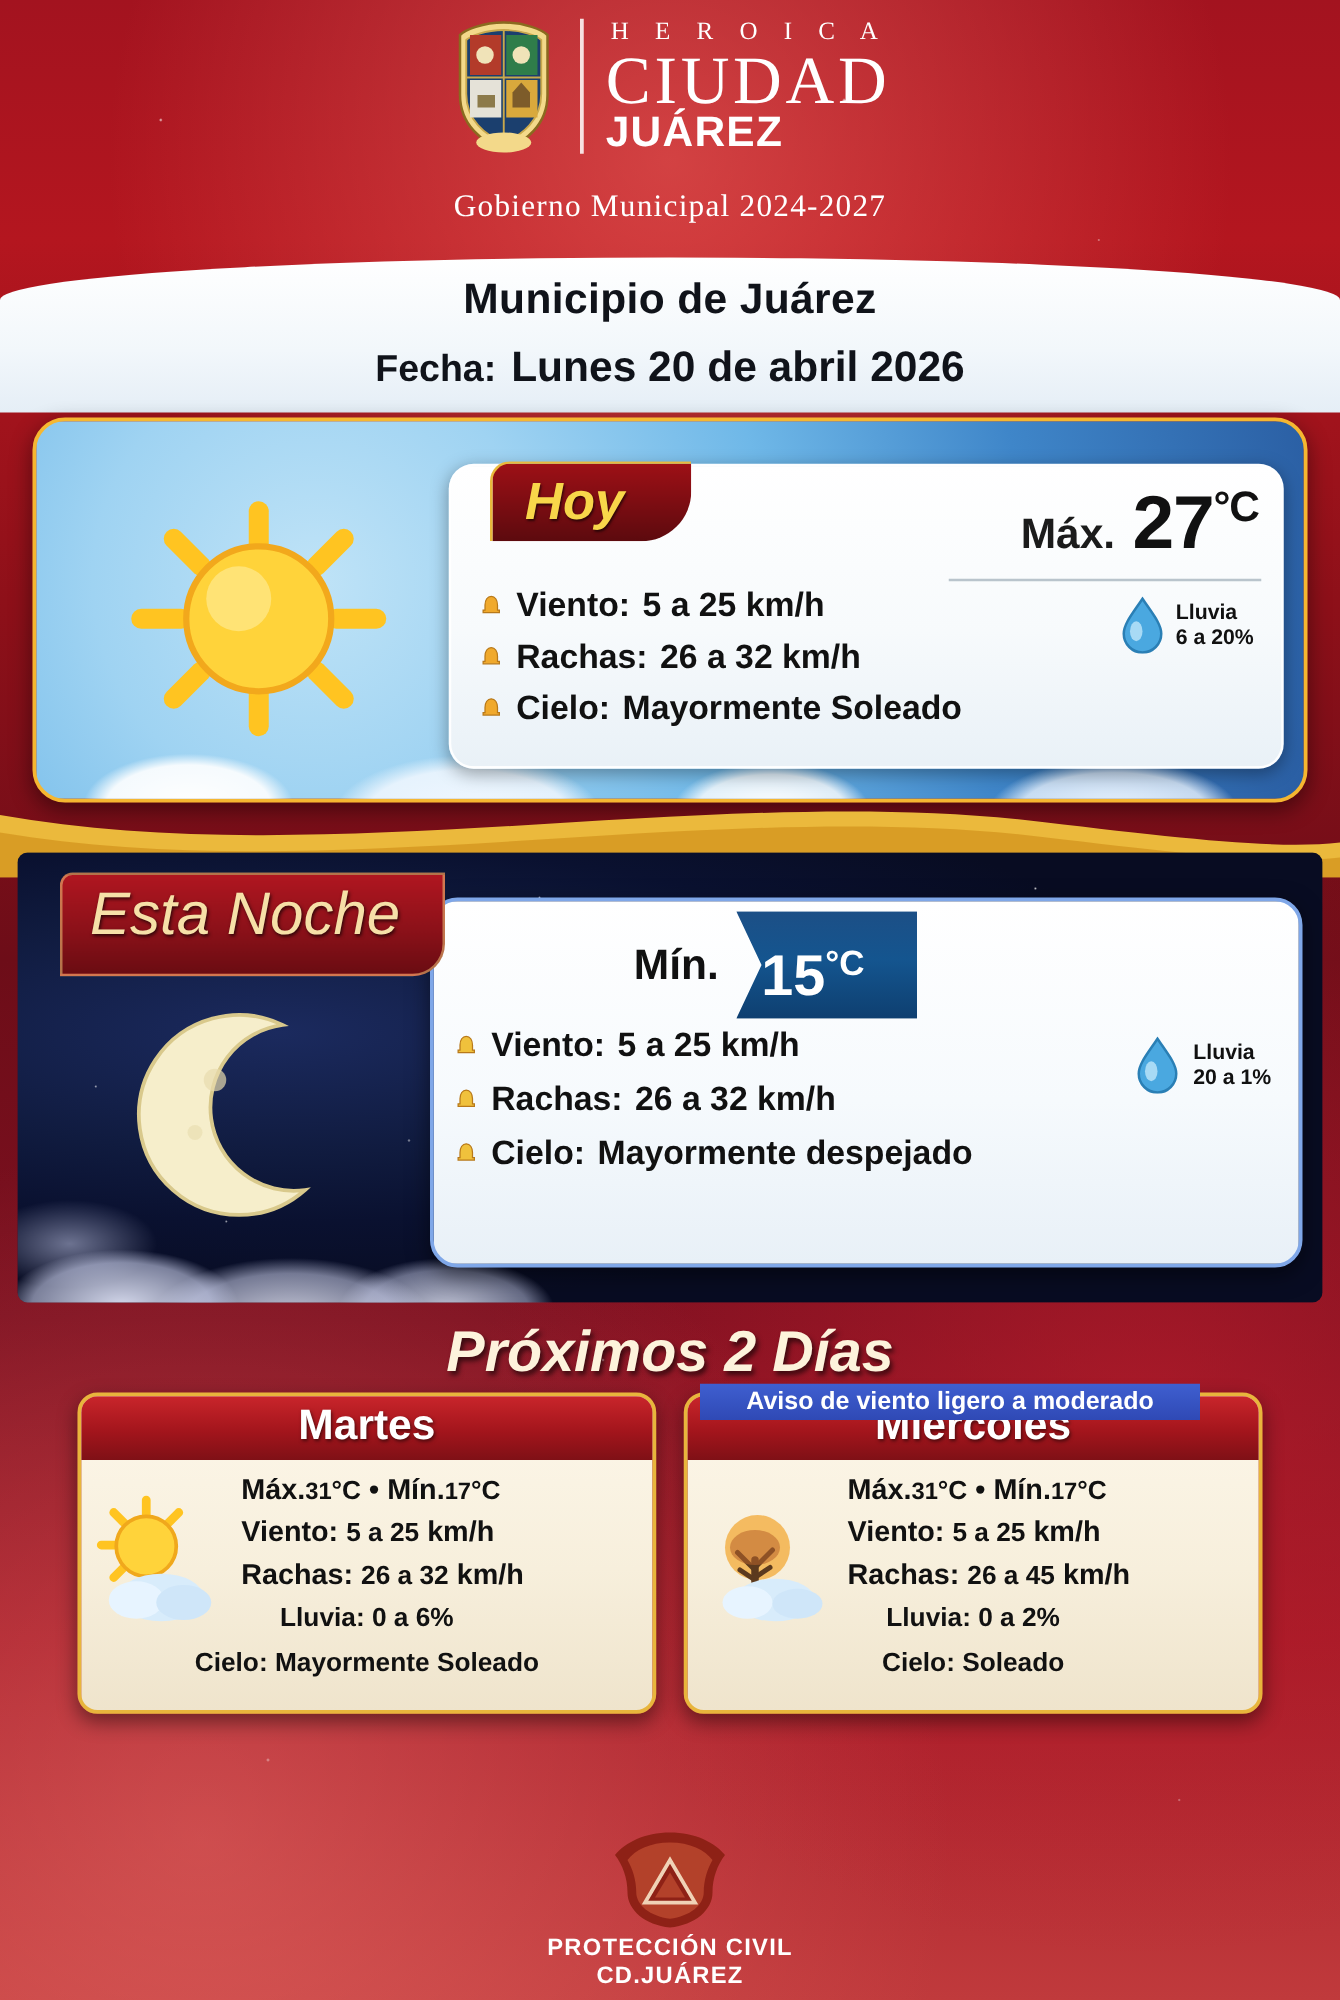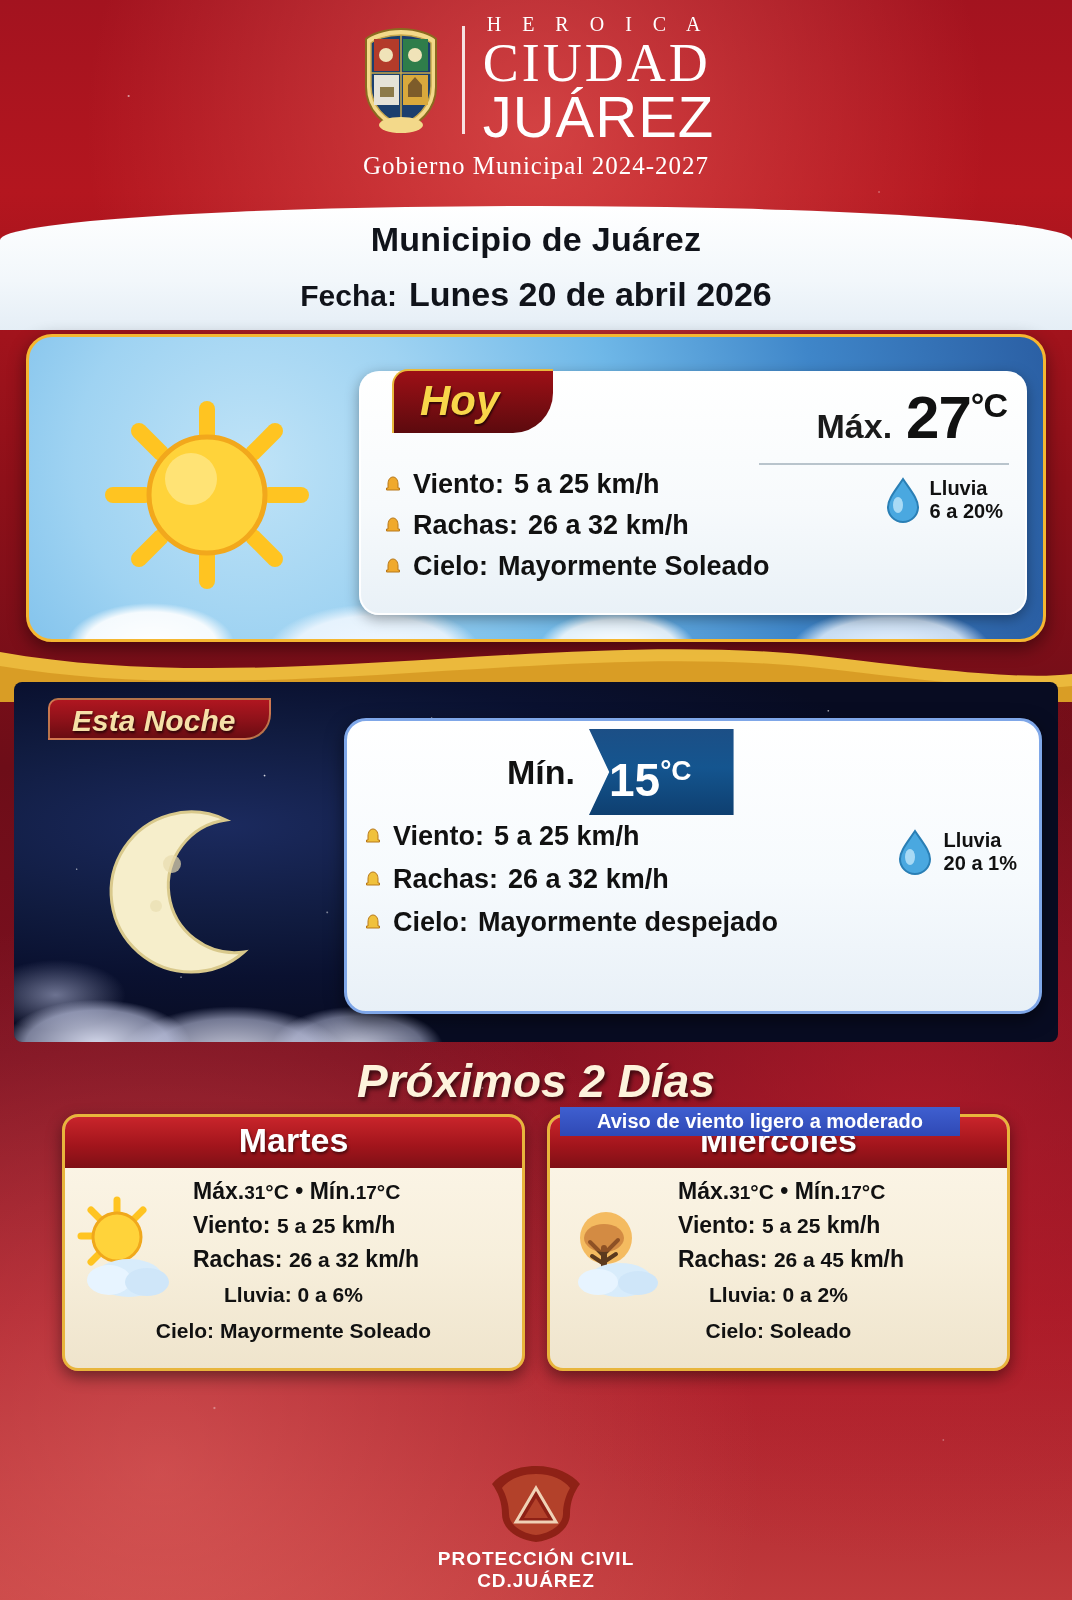--- a/index.html
+++ b/index.html
@@ -52,21 +52,21 @@
     font-family: "Liberation Serif", serif;
     font-size: 20px; letter-spacing: 8px; font-weight: 400;
     padding-left: 4px; margin-bottom: 2px;
   }
   .wm-ciudad {
     font-family: "Liberation Serif", serif;
     font-size: 54px; letter-spacing: 3px; font-weight: 400;
   }
   .wm-juarez {
     font-family: "Liberation Sans", sans-serif;
-    font-size: 58px; letter-spacing: 1px; font-weight: normal;
+    font-size: 34px; letter-spacing: 1px; font-weight: bold;
     margin-top: -2px;
   }
   .gob {
     position: absolute; top: 152px; left: 0; right: 0;
     text-align: center; color: #fff;
     font-family: "Liberation Serif", serif;
     font-size: 25px; letter-spacing: 1px;
   }
   
   .title-band {
@@ -149,21 +149,21 @@
   .line .lk { font-size: 27px; font-weight: bold; color: #111; }
   .line .lv { font-size: 27px; font-weight: bold; color: #111; }
   .bell {
     width: 20px; height: 20px; display: inline-block; position: relative; flex: 0 0 auto;
   }
   .rain-box {
     position: absolute; right: 22px; top: 104px;
     display: flex; align-items: center; gap: 8px;
   }
   .drop { width: 38px; height: 46px; }
-  .rain-text { font-size: 20px; font-weight: bold; color: #111; line-height: 1.15; }
+  .rain-text { font-size: 17px; font-weight: bold; color: #111; line-height: 1.15; }
 
   
   .swoosh {
     position: relative; height: 46px; margin-top: -6px;
   }
   .swoosh svg { position: absolute; left: 0; top: -14px; width: 1072px; height: 80px; }
 
   
   .noche-panel {
     position: relative;
@@ -194,24 +194,24 @@
   .noche-clouds {
     position: absolute; left: 0; bottom: -10px; width: 520px; height: 190px;
     background:
       radial-gradient(ellipse 130px 62px at 16% 96%, rgba(222,226,245,.95) 0%, rgba(200,206,235,.6) 55%, rgba(255,255,255,0) 72%),
       radial-gradient(ellipse 160px 74px at 42% 104%, rgba(235,236,250,.9) 0%, rgba(205,210,238,.55) 55%, rgba(255,255,255,0) 72%),
       radial-gradient(ellipse 120px 58px at 66% 98%, rgba(226,229,246,.85) 0%, rgba(198,204,234,.5) 55%, rgba(255,255,255,0) 72%),
       radial-gradient(ellipse 100px 50px at 8% 70%, rgba(190,196,228,.55) 0%, rgba(255,255,255,0) 70%);
   }
   .noche-tab {
     position: absolute; left: 34px; top: 16px;
-    padding: 4px 34px 0 22px;
+    padding: 4px 34px 20px 22px;
     background: linear-gradient(180deg,#b01620 0%,#8c1119 55%,#6a0c12 100%);
     color: #f6e0a8;
-    font-size: 30px; font-weight: bold; font-style: italic;
+    font-size: 48px; font-weight: normal; font-style: italic;
     border-radius: 10px 0 26px 0;
     text-shadow: 1px 2px 3px rgba(0,0,0,.7);
     border: 2px solid rgba(240,200,120,.55);
     z-index: 4;
   }
   .noche-card {
     position: absolute; left: 330px; top: 36px; right: 16px; bottom: 28px;
     border-radius: 22px;
     background: linear-gradient(180deg,#ffffff 0%,#f6fafd 55%,#e8f0f7 100%);
     box-shadow: 0 6px 18px rgba(0,0,0,.5);

